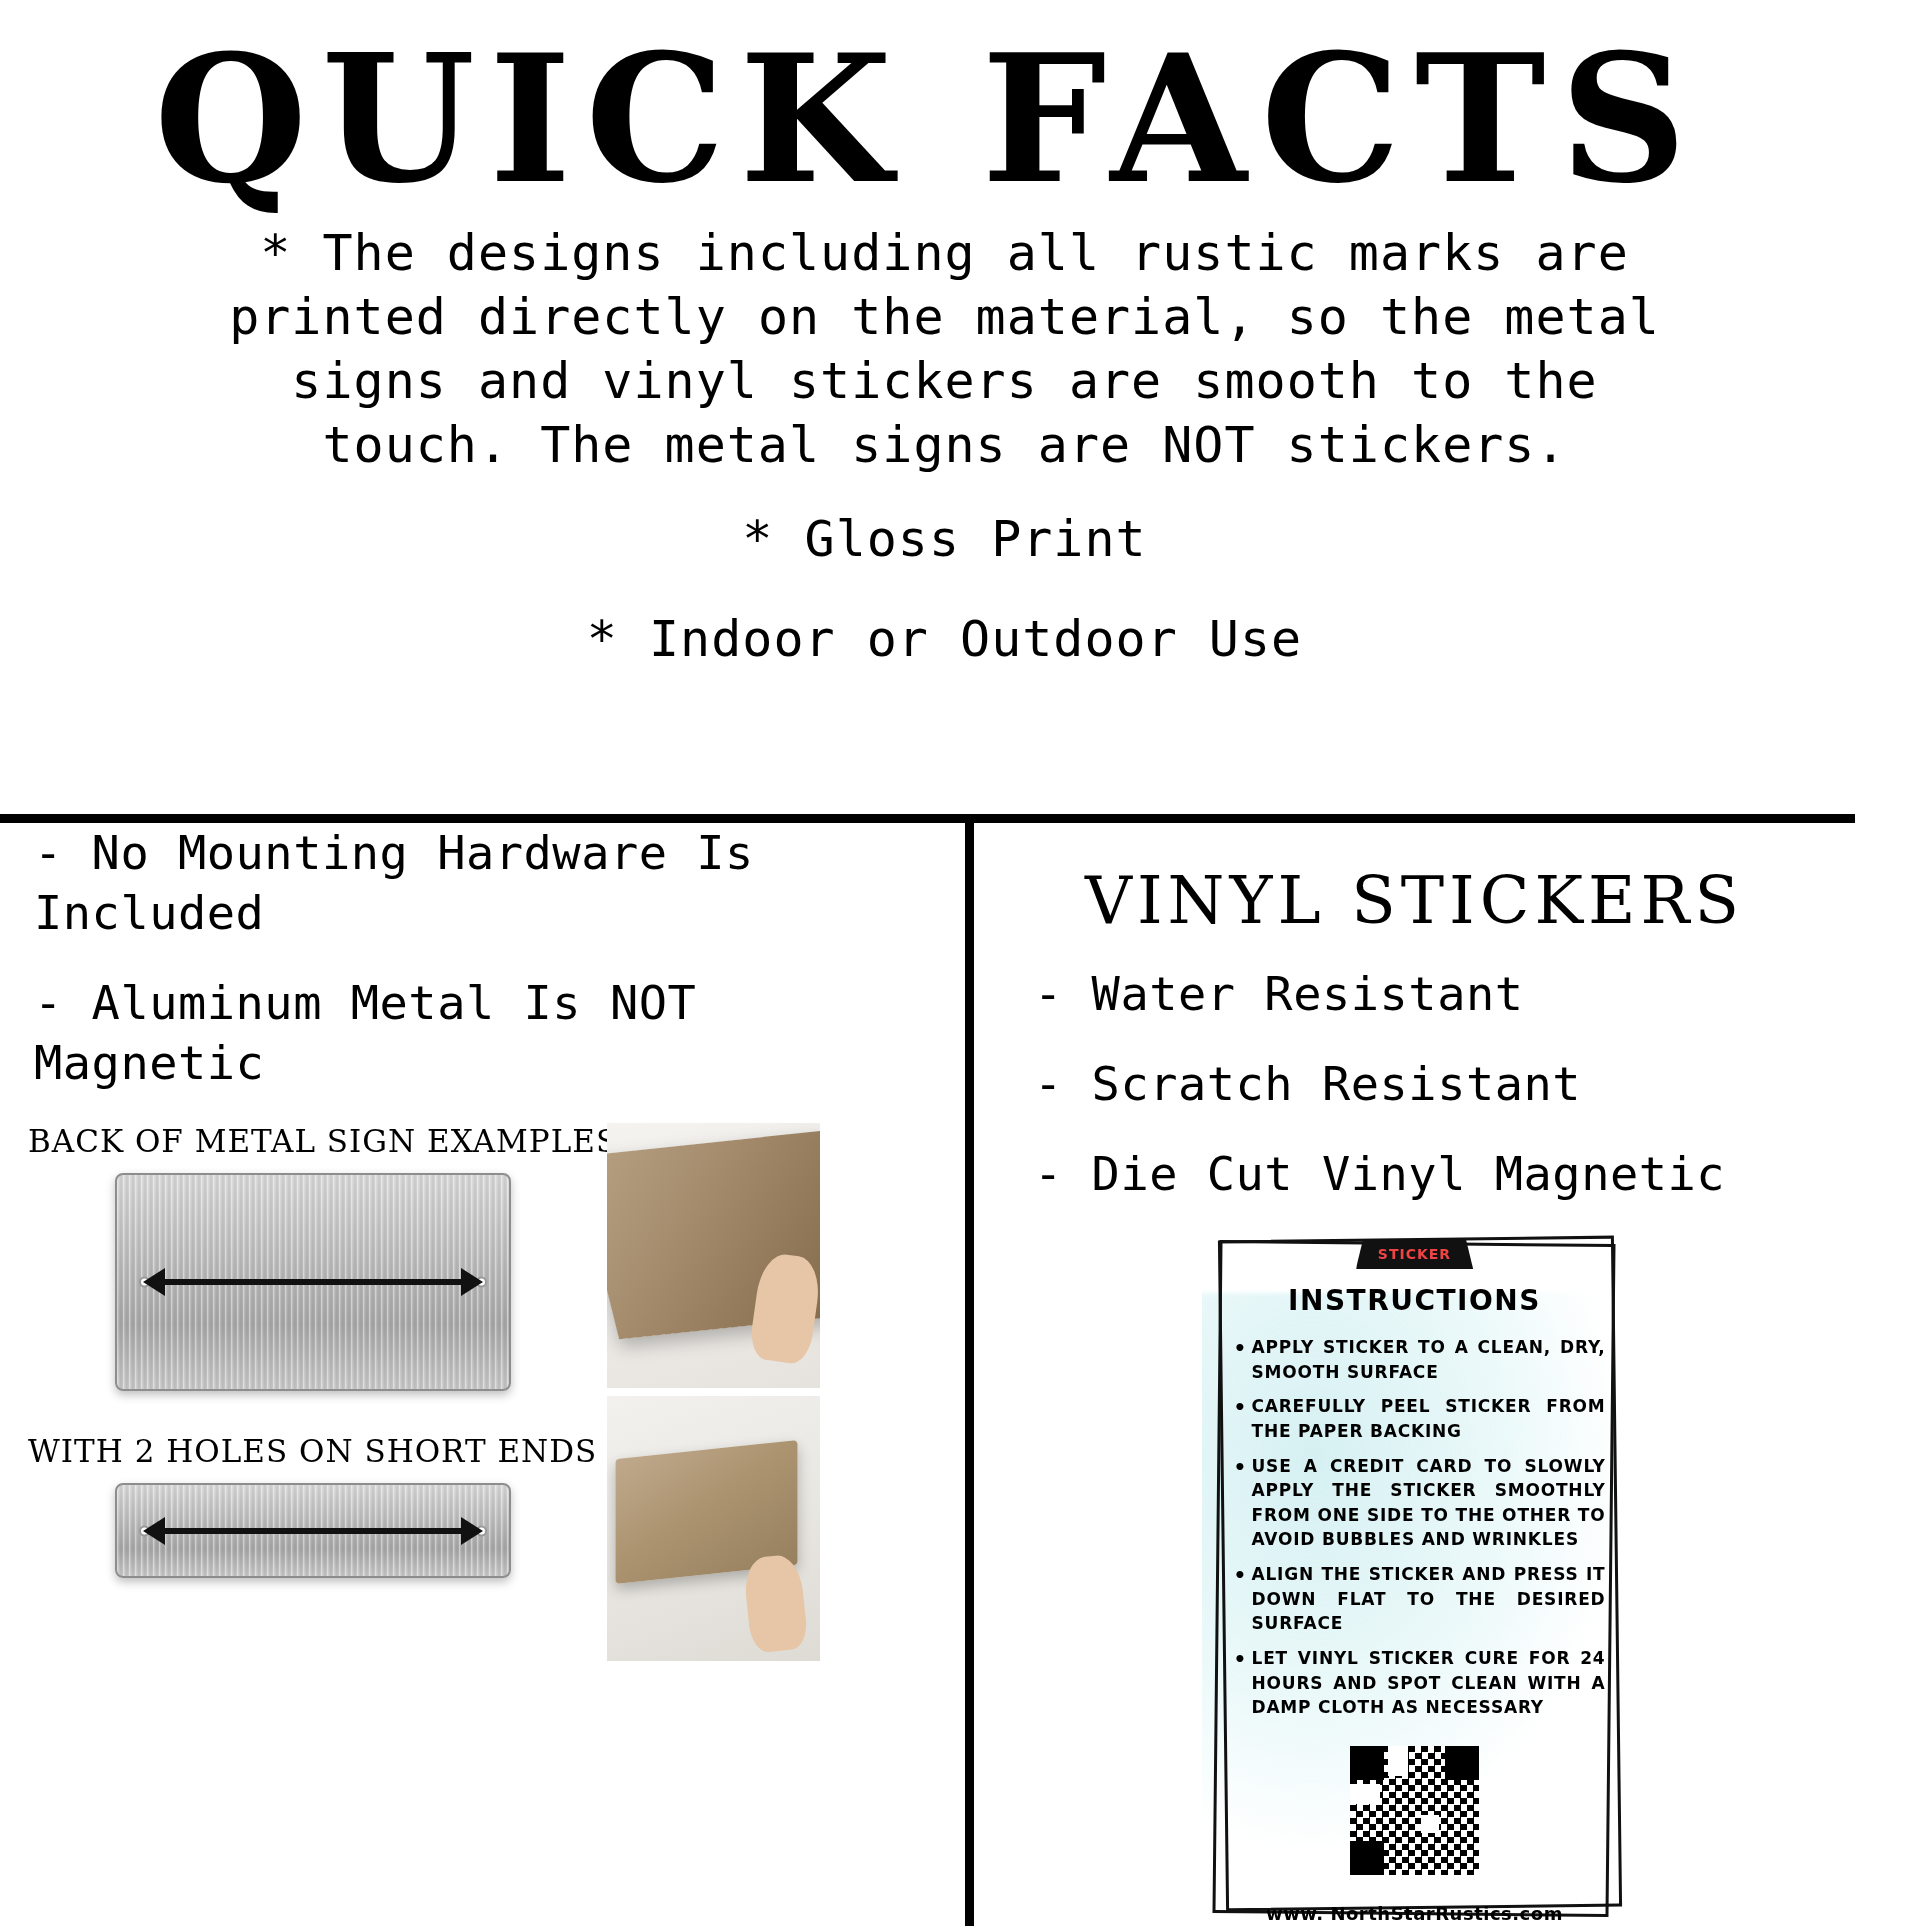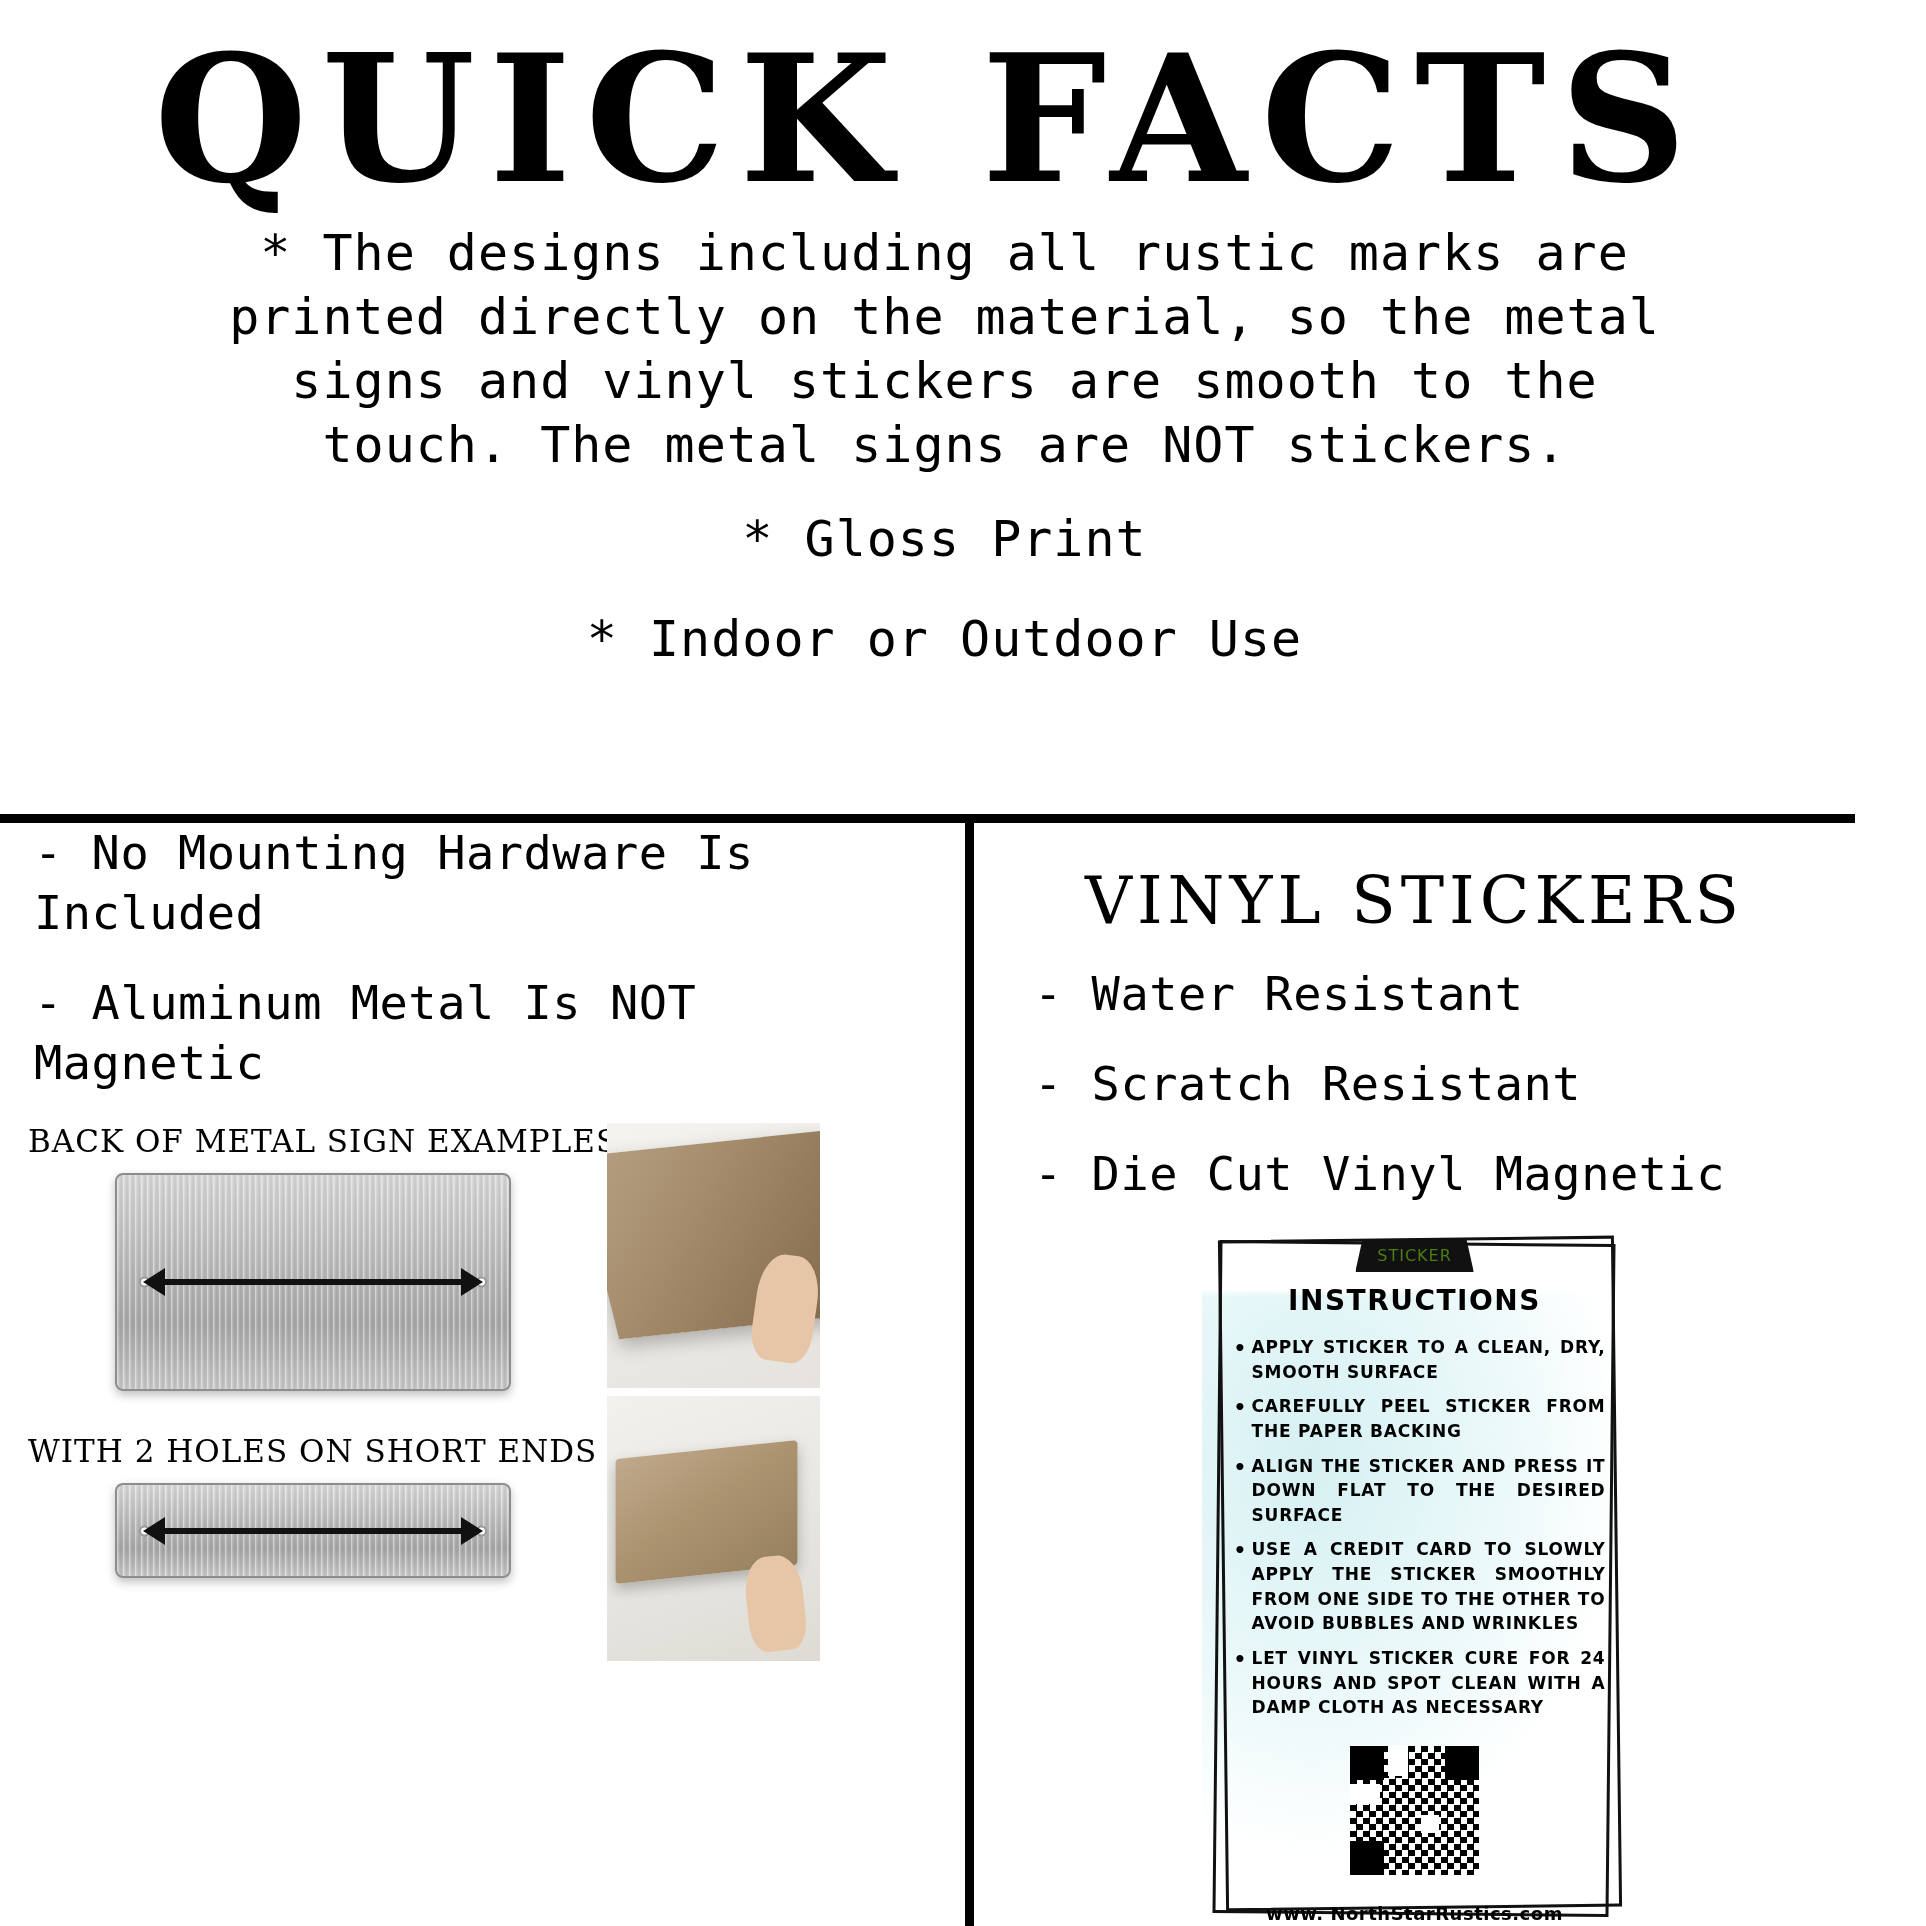--- a/index.html
+++ b/index.html
@@ -218,24 +218,24 @@
     position: absolute;
     border: 3px solid #111;
   }
   .fl1 { left: 14px; top: 8px; right: 16px; bottom: 12px; transform: rotate(0.6deg); }
   .fl2 { left: 20px; top: 4px; right: 10px; bottom: 18px; transform: rotate(-0.7deg); }
   .sticker-tab {
     position: absolute;
     left: 50%; top: 6px;
     transform: translateX(-50%);
     background: #111;
-    color: #4d7c0f;
+    color: #ef4444;
     font-family: "DejaVu Sans", sans-serif;
-    font-weight: 400;
-    font-size: 16px;
+    font-weight: 700;
+    font-size: 14px;
     letter-spacing: 1px;
     padding: 6px 22px 7px 22px;
     clip-path: polygon(6% 0, 94% 0, 100% 100%, 0% 100%);
   }
   .instr-title {
     position: relative;
     text-align: center;
     font-family: "DejaVu Sans", sans-serif;
     font-weight: 700;
     font-size: 28px;
@@ -367,22 +367,22 @@
           <div class="wash"></div>
           <div class="frame-line fl1"></div>
           <div class="frame-line fl2"></div>
 
           <div class="sticker-tab">STICKER</div>
           <div class="instr-title">INSTRUCTIONS</div>
 
           <ul class="instr-list">
             <li>APPLY STICKER TO A CLEAN, DRY, SMOOTH SURFACE</li>
             <li>CAREFULLY PEEL STICKER FROM THE PAPER BACKING</li>
+            <li>USE A CREDIT CARD TO SLOWLY APPLY THE STICKER SMOOTHLY FROM ONE SIDE TO THE OTHER TO AVOID BUBBLES AND WRINKLES</li>
             <li>ALIGN THE STICKER AND PRESS IT DOWN FLAT TO THE DESIRED SURFACE</li>
-            <li>USE A CREDIT CARD TO SLOWLY APPLY THE STICKER SMOOTHLY FROM ONE SIDE TO THE OTHER TO AVOID BUBBLES AND WRINKLES</li>
             <li>LET VINYL STICKER CURE FOR 24 HOURS AND SPOT CLEAN WITH A DAMP CLOTH AS NECESSARY</li>
           </ul>
 
           <div class="qr"></div>
           <div class="site">www. NorthStarRustics.com</div>
         </div>
       </div>
     </div>
 
   </div>

